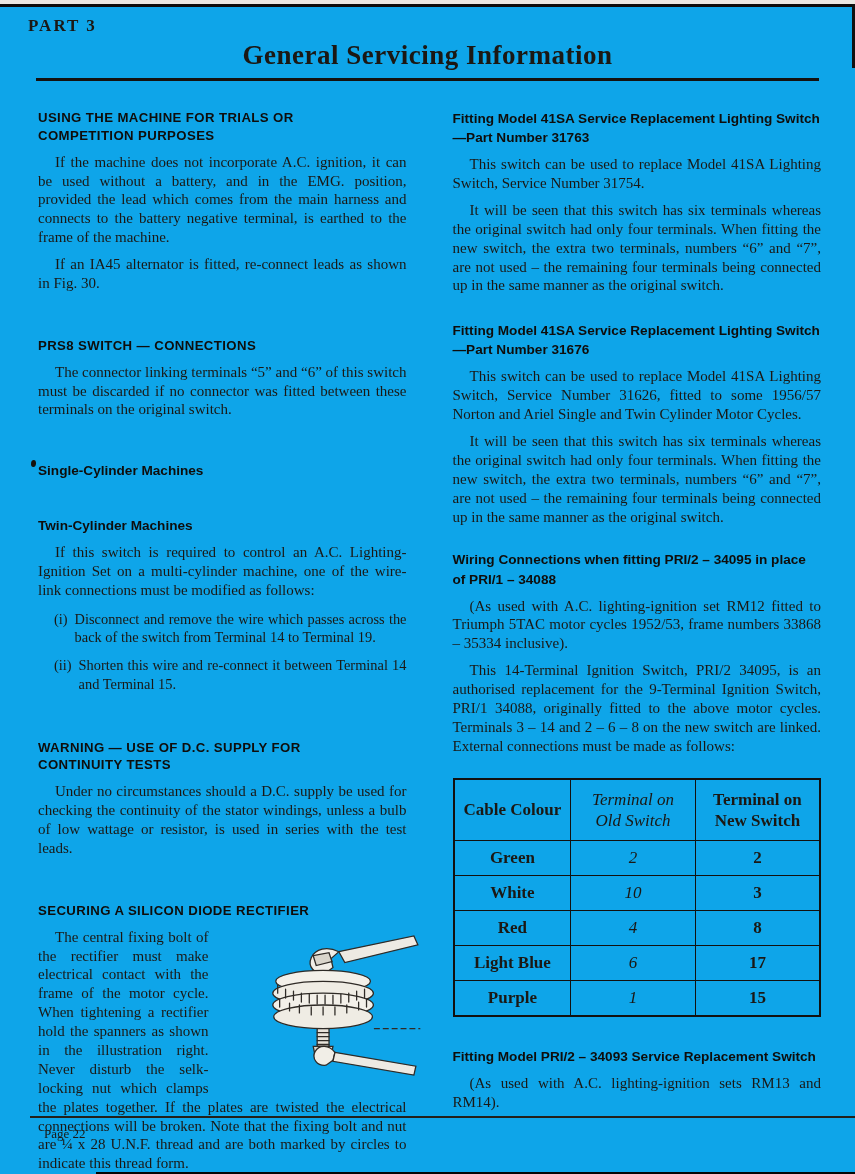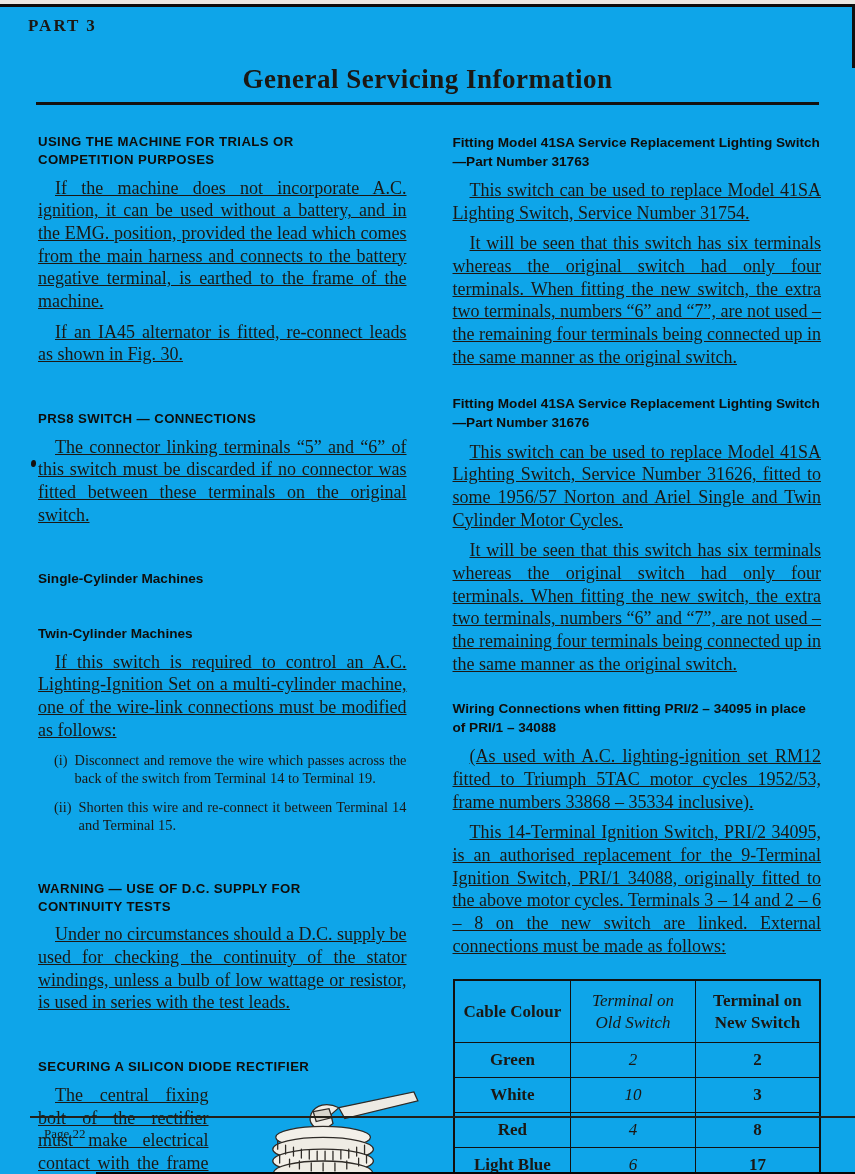--- a/index.html
+++ b/index.html
@@ -13,41 +13,41 @@
   .art-top { position:absolute; top:0; left:0; right:0; height:3px; background:#0c0c0c; }
   .art-bottom { position:absolute; bottom:0; left:96px; right:0; height:6px; background:#050505; }
   .art-right { position:absolute; top:0; right:0; width:3px; height:64px; background:#111; }
   .scan-speck { position:absolute; left:31px; top:456px; width:5px; height:7px; background:#15120f; border-radius:60% 40% 55% 45%; }
 
   .part-label {
     position:absolute; top:12px; left:28px;
     font-weight:bold; font-size:17px; letter-spacing:2px;
   }
   .page-title {
-    padding-top:60px; text-align:center;
+    padding-top:36px; text-align:center;
     font-size:27px; font-weight:bold; letter-spacing:.5px;
   }
   .title-rule { margin:7px 36px 0 36px; height:3px; background:#141210; }
 
   .columns { display:flex; gap:46px; padding:0 34px 0 38px; margin-top:28px; align-items:flex-start; }
   .col { flex:1; min-width:0; }
 
   h2.h-caps {
     font-family:"Liberation Sans", sans-serif; font-size:13.2px; font-weight:bold;
     letter-spacing:.4px; line-height:1.35; max-width:332px; color:#0f0d0b;
   }
   h3.h-sub, h2.h-right {
     font-family:"Liberation Sans", sans-serif; font-size:13.6px; font-weight:bold;
     line-height:1.4; color:#0f0d0b;
   }
   h2.h-right { max-width:370px; }
 
   p.body {
-    font-size:18px; line-height:1.26; text-align:justify;
-    text-indent:17px; margin-top:8px;text-decoration:underline;
+    font-size:15px; line-height:1.26; text-align:justify;
+    text-indent:17px; margin-top:8px;
   }
 
   section.s-prs8 { margin-top:44px; }
   section.s-single { margin-top:42px; }
   section.s-twin { margin-top:36px; }
   section.s-warning { margin-top:46px; }
   section.s-rect { margin-top:44px; }
   section.s-f31676 { margin-top:26px; }
   section.s-wiring { margin-top:24px; }
   section.s-f34093 { margin-top:30px; }

